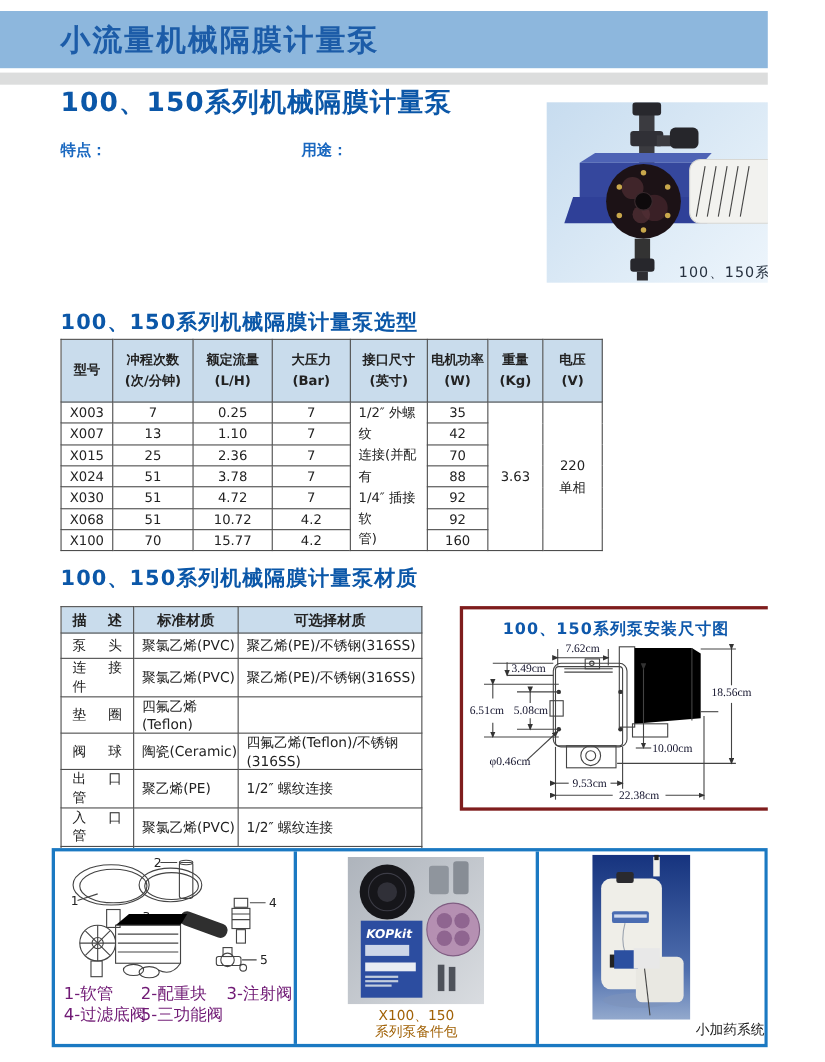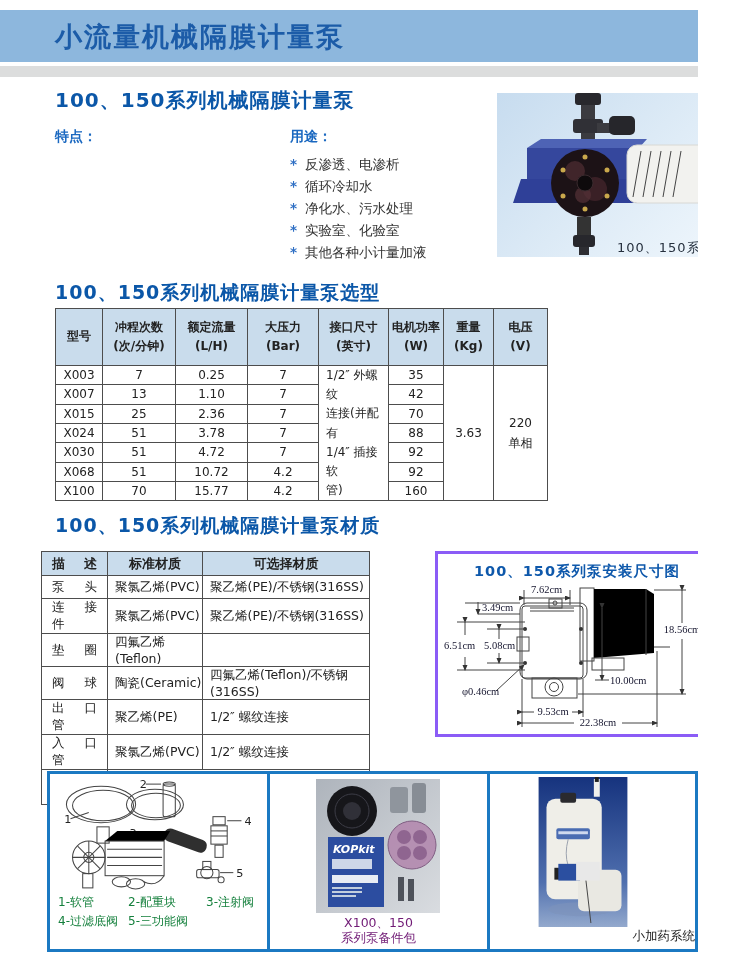--- a/index.html
+++ b/index.html
@@ -4,69 +4,69 @@
 <style>
   html,body{margin:0;padding:0;background:#fff;}
   .page{position:relative;width:698px;height:965px;background:#fff;overflow:hidden;
         font-family:"DejaVu Sans","Liberation Sans",sans-serif;color:#222;}
   
   .banner{position:absolute;left:0;top:10px;width:750px;height:52px;background:#8db7dd;}
   .banner-title{margin-left:55px;line-height:54px;font-size:27px;font-weight:bold;color:#1c5ca8;letter-spacing:2px;}
   .gray-strip{position:absolute;left:0;top:66px;width:750px;height:11px;background:#dcdddd;}
   
   .sec-title{position:absolute;left:55px;font-size:19px;font-weight:bold;color:#0b57a8;letter-spacing:1px;}
-  #intro-title{top:87px;font-size:20px;}
+  #intro-title{top:77px;font-size:24px;}
   #sel-title{top:280px;}
   #mat-title{top:513px;}
   
   .flist{position:absolute;top:128px;width:230px;}
   #features{left:55px;}
-  #uses{left:290px;}
+  #uses{left:274px;}
   .flist .flabel{font-size:14px;font-weight:bold;color:#1a68c0;margin-bottom:7px;}
   .flist ul{list-style:none;margin:0;padding:0;}
   .flist li{font-size:13.5px;line-height:22px;color:#333;white-space:nowrap;}
   .flist .star{color:#2f6fc4;margin-right:8px;font-weight:bold;}
   
   .photo{position:absolute;left:497px;top:93px;width:248px;height:164px;
          background:linear-gradient(135deg,#c7dcef 0%,#dfecf7 55%,#f2f8fd 100%);}
   .photo svg{position:absolute;left:0;top:0;}
   .photo-cap{position:absolute;left:120px;top:146px;font-size:13px;color:#26303e;letter-spacing:1px;}
   
   table{border-collapse:collapse;position:absolute;table-layout:fixed;}
   td,th{border:1px solid #4d4d4d;font-size:12px;color:#222;padding:0;}
   #sel-table{left:55px;top:308px;}
   #sel-table th{background:#c9dcec;height:56px;font-weight:bold;line-height:1.6;}
   #sel-table td{height:17px;text-align:center;}
   #sel-table .iface{text-align:left;padding-left:7px;white-space:pre-line;line-height:1.6;}
   #sel-table .merge{text-align:center;}
   #sel-table .volt{white-space:pre-line;line-height:1.7;}
-  #mat-table{left:41px;top:551px;}
+  #mat-table{left:55px;top:551px;}
   #mat-table th{background:#c9dcec;height:23px;font-weight:bold;font-size:13px;}
   #mat-table td{height:22px;font-size:12.5px;text-align:left;padding-left:7px;}
   #mat-table .part,#mat-table th.part{text-align:justify;text-align-last:justify;padding:0 10px;}
   #mat-table .kit{text-align:center;padding-left:0;}
   
-  .dims{position:absolute;left:418px;top:551px;width:278px;height:180px;border:3px solid #8b5cf6;background:#fff;margin-left:17px;}
+  .dims{position:absolute;left:418px;top:551px;width:278px;height:180px;border:3px solid #7f1d1d;background:#fff;}
   .dims-title{text-align:center;margin-top:8px;font-size:14.5px;font-weight:bold;color:#0e58ab;letter-spacing:1px;}
   .dims svg{position:absolute;left:0;top:27px;}
   .dims text{font-family:"Liberation Serif","DejaVu Serif",serif;font-size:10.5px;fill:#15152e;}
   
   .bottom{position:absolute;left:47px;top:771px;width:645px;height:175px;border:3px solid #1b79c2;display:flex;background:#fff;}
   .bcell{position:relative;height:100%;}
   .bcell1{width:217px;border-right:3px solid #1b79c2;}
   .bcell2{width:217px;border-right:3px solid #1b79c2;}
   .bcell3{flex:1;}
-  .acc-labels{position:absolute;left:8px;font-size:12px;color:#15803d;white-space:nowrap;}
+  .acc-labels{position:absolute;left:8px;font-size:15px;color:#701a75;white-space:nowrap;}
   .acc-labels span{display:inline-block;}
   .row1{top:120px;}
   .row2{top:139px;}
   .row1 span:nth-child(1),.row2 span:nth-child(1){width:70px;}
   .row1 span:nth-child(2),.row2 span:nth-child(2){width:78px;}
   .kit-photo{position:absolute;left:46px;top:5px;width:124px;height:134px;}
-  .kit-cap{position:absolute;left:0;width:100%;text-align:center;font-size:12.5px;color:#701a75;line-height:15px;}
+  .kit-cap{position:absolute;left:0;width:100%;text-align:center;font-size:12.5px;color:#a16207;line-height:15px;}
   .kit-cap.l1{top:141px;}
   .kit-cap.l2{top:156px;}
   .dos-photo{position:absolute;left:48px;top:3px;width:90px;height:150px;}
   .dos-cap{position:absolute;left:0;top:154px;width:100%;text-align:right;font-size:12.5px;color:#1a1a1a;}
   line,polyline,path.ln,rect.ln,circle.ln,ellipse.ln{stroke:#444;fill:none;stroke-width:1;}
 </style>
 </head>
 <body>
 
 <div class="page">
@@ -77,27 +77,20 @@
   <div class="gray-strip"></div>
 
   <div class="sec-title" id="intro-title">100、150系列机械隔膜计量泵</div>
 
   <div class="flist" id="features">
     <div class="flabel">特点：</div>
   </div>
 
   <div class="flist" id="uses">
     <div class="flabel">用途：</div>
-    <ul>
-      <li><span class="star">*</span><span>反渗透、电渗析</span></li>
-      <li><span class="star">*</span><span>循环冷却水</span></li>
-      <li><span class="star">*</span><span>净化水、污水处理</span></li>
-      <li><span class="star">*</span><span>实验室、化验室</span></li>
-      <li><span class="star">*</span><span>其他各种小计量加液</span></li>
-    </ul>
   </div>
 
   <div class="photo">
     <svg width="248" height="164" viewBox="0 0 248 164">
 
       <rect x="84" y="6" width="14" height="56" fill="#3b3b40"></rect>
       <rect x="78" y="0" width="26" height="12" rx="3" fill="#28282d"></rect>
       <rect x="76" y="26" width="30" height="14" rx="3" fill="#303036"></rect>
       <rect x="100" y="30" width="14" height="10" fill="#3b3b40"></rect>
       <rect x="112" y="23" width="26" height="19" rx="5" fill="#26262b"></rect>

